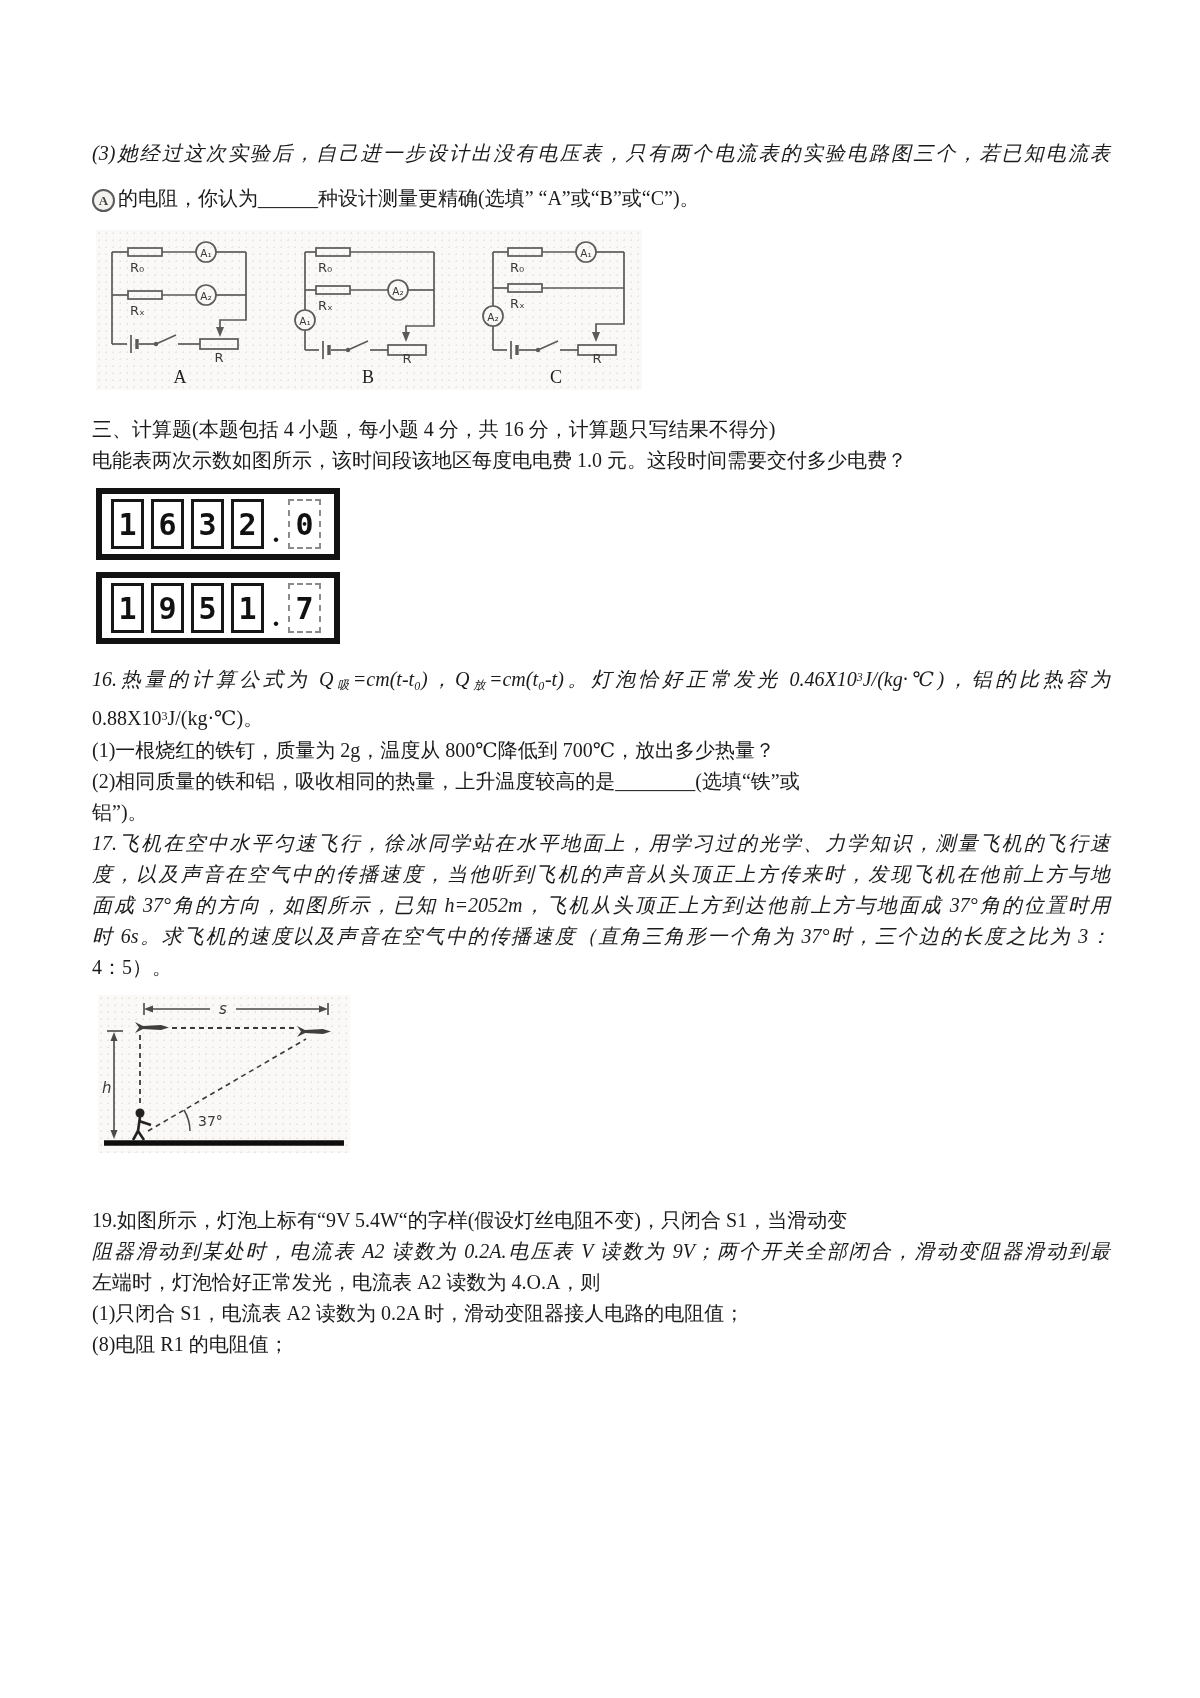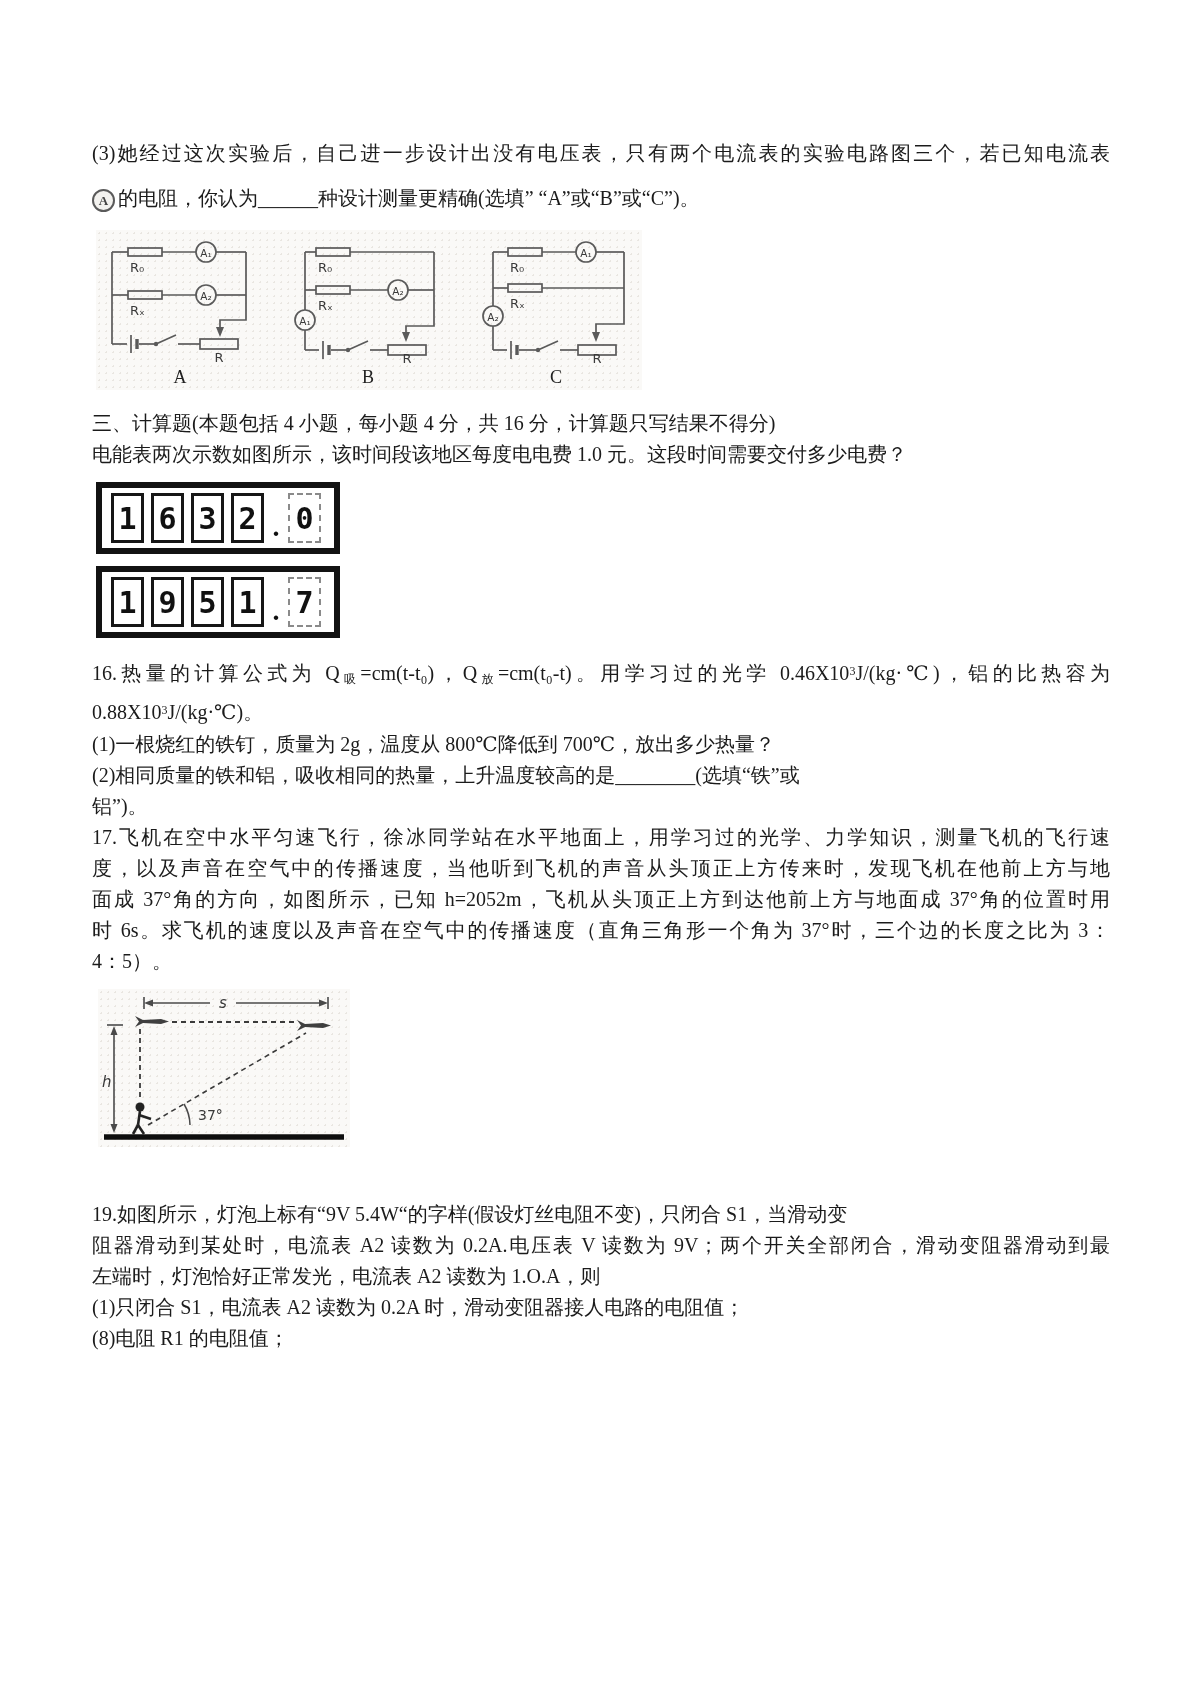--- a/index.html
+++ b/index.html
@@ -5,21 +5,21 @@
   html,body{margin:0;padding:0;background:#fff;}
   body{
     width:1200px;height:1698px;position:relative;
     color:#1b1b1b;
     font-family:"Liberation Serif","DejaVu Serif",serif;
     font-size:20px;
     overflow:hidden;
   }
   .content{padding:138px 90px 0 92px;width:1018px;}
   .line{line-height:31px;text-align:left;}
-  .jline{line-height:31px;text-align:justify;text-align-last:justify;}
+  .jline{line-height:31px;text-align:justify;text-align-last:justify;font-style:italic;}
   sub{font-size:0.60em;vertical-align:-0.25em;}
   sup{font-size:0.60em;vertical-align:0.45em;}
   .circled-a{
     display:inline-flex;width:23px;height:23px;border-radius:50%;
     border:2px solid #5a5a5a;align-items:center;justify-content:center;
     font-size:13px;font-weight:bold;color:#444;vertical-align:middle;
     margin-right:3px;box-sizing:border-box;background:#f3f2ef;
   }
   .figure-bg{
     background-color:#faf9f7;
@@ -39,21 +39,21 @@
   }
   .meter + .meter{margin-top:12px;}
   .digit{
     width:27px;height:44px;box-sizing:content-box;border:3px solid #161616;
     display:flex;align-items:center;justify-content:center;
     font-family:"DejaVu Sans Mono",monospace;font-weight:bold;font-size:30px;color:#111;
     background:#fff;
   }
   .digit.dashed{border:2px dashed #8a8a8a;width:29px;height:46px;}
   .meter-dot{font-size:28px;font-weight:bold;color:#111;align-self:flex-end;line-height:26px;width:10px;text-align:center;}
-  .mt8{margin-top:18px}.mt14{margin-top:14px}
+  .mt8{margin-top:24px}.mt14{margin-top:14px}
   .airplane-fig{margin:12px 0 52px 6px;width:252px;}
   svg.plane-svg{width:252px;height:158px;display:block;}
   .meters-block{margin-bottom:18px;}
 </style>
 </head>
 <body>
 
 <div class="content">
 
   <div class="jline">(3)她经过这次实验后，自己进一步设计出没有电压表，只有两个电流表的实验电路图三个，若已知电流表</div>
@@ -184,21 +184,21 @@
     <div class="meter">
       <span class="digit">1</span>
       <span class="digit">9</span>
       <span class="digit">5</span>
       <span class="digit">1</span>
       <span class="meter-dot">.</span>
       <span class="digit dashed">7</span>
     </div>
   </div>
 
-  <div class="jline"><span>16.热量的计算公式为 Q</span><sub>吸</sub><span>=cm(t-t₀)，Q</span><sub>放</sub><span>=cm(t₀-t)。用学习过的光学 0.46X10</span><sup>3</sup><span>J/(kg·℃)，铝的比热容为</span></div>
+  <div class="jline"><span>16.热量的计算公式为 Q</span><sub>吸</sub><span>=cm(t-t₀)，Q</span><sub>放</sub><span>=cm(t₀-t)。灯泡恰好正常发光 0.46X10</span><sup>3</sup><span>J/(kg·℃)，铝的比热容为</span></div>
   <div class="line"><span>0.88X10</span><sup>3</sup><span>J/(kg·℃)。</span></div>
   <div class="line">(1)一根烧红的铁钉，质量为 2g，温度从 800℃降低到 700℃，放出多少热量？</div>
   <div class="line">(2)相同质量的铁和铝，吸收相同的热量，上升温度较高的是________(选填“铁”或</div>
   <div class="line">铝”)。</div>
 
   <div class="jline">17.飞机在空中水平匀速飞行，徐冰同学站在水平地面上，用学习过的光学、力学知识，测量飞机的飞行速</div>
   <div class="jline">度，以及声音在空气中的传播速度，当他听到飞机的声音从头顶正上方传来时，发现飞机在他前上方与地</div>
   <div class="jline">面成 37°角的方向，如图所示，已知 h=2052m，飞机从头顶正上方到达他前上方与地面成 37°角的位置时用</div>
   <div class="jline">时 6s。求飞机的速度以及声音在空气中的传播速度（直角三角形一个角为 37°时，三个边的长度之比为 3：</div>
   <div class="line">4：5）。</div>
@@ -247,17 +247,17 @@
           <path d="M40 136 L35 145"></path>
           <path d="M40 136 L46 145"></path>
       </g>
 
       <path d="M6 148 H246" stroke="#0e0e0e" stroke-width="5.5" fill="none"></path>
     </svg>
   </div>
 
   <div class="line">19.如图所示，灯泡上标有“9V  5.4W“的字样(假设灯丝电阻不变)，只闭合 S1，当滑动变</div>
   <div class="jline">阻器滑动到某处时，电流表 A2 读数为 0.2A.电压表 V 读数为 9V；两个开关全部闭合，滑动变阻器滑动到最</div>
-  <div class="line">左端时，灯泡恰好正常发光，电流表 A2 读数为 1.O.A，则</div>
+  <div class="line">左端时，灯泡恰好正常发光，电流表 A2 读数为 4.O.A，则</div>
   <div class="line">(1)只闭合 S1，电流表 A2 读数为 0.2A 时，滑动变阻器接人电路的电阻值；</div>
   <div class="line">(8)电阻 R1 的电阻值；</div>
 
 </div>
 
 </body></html>

